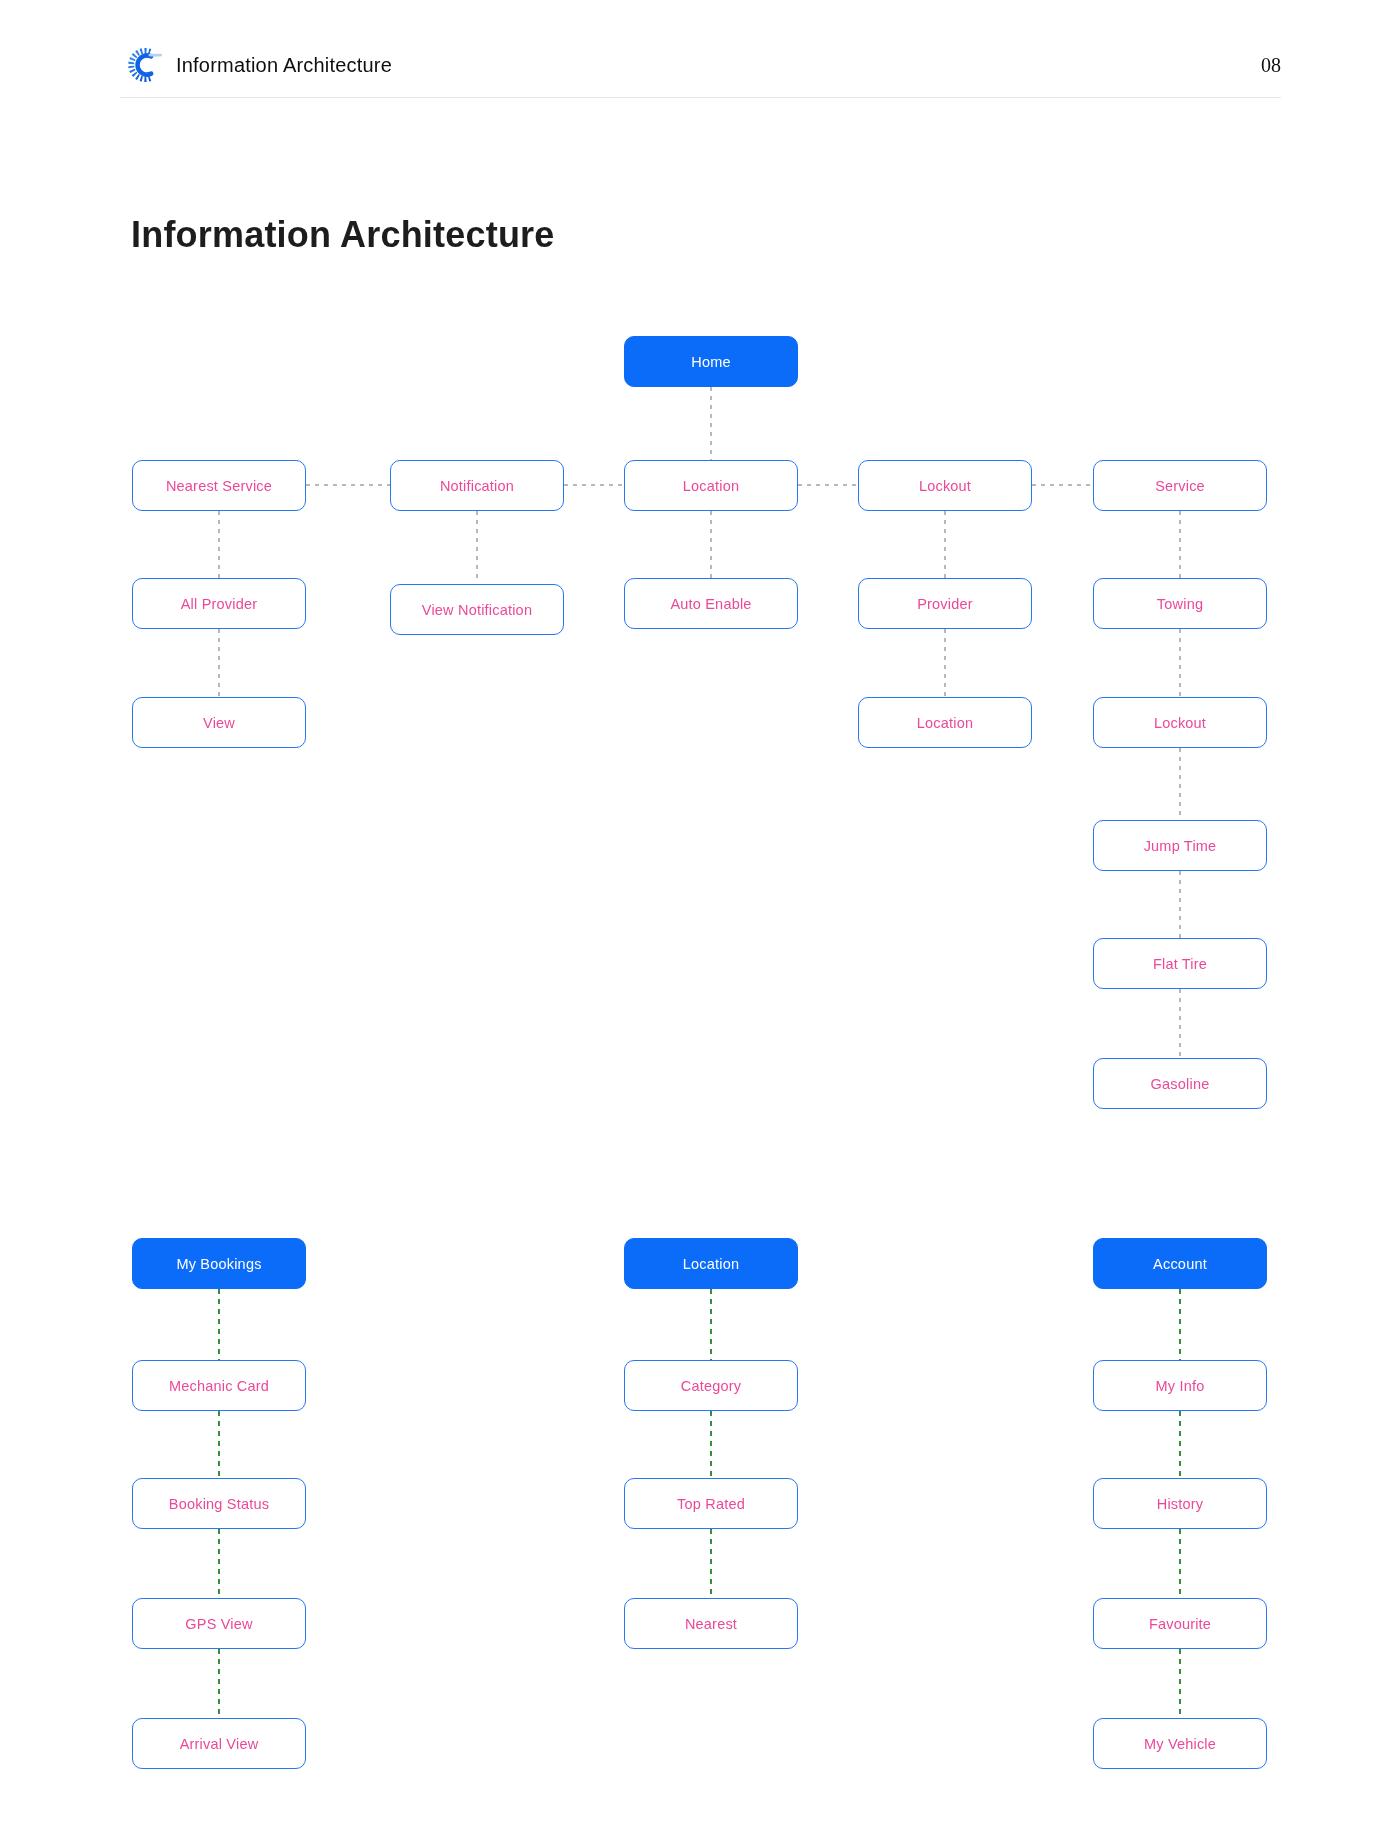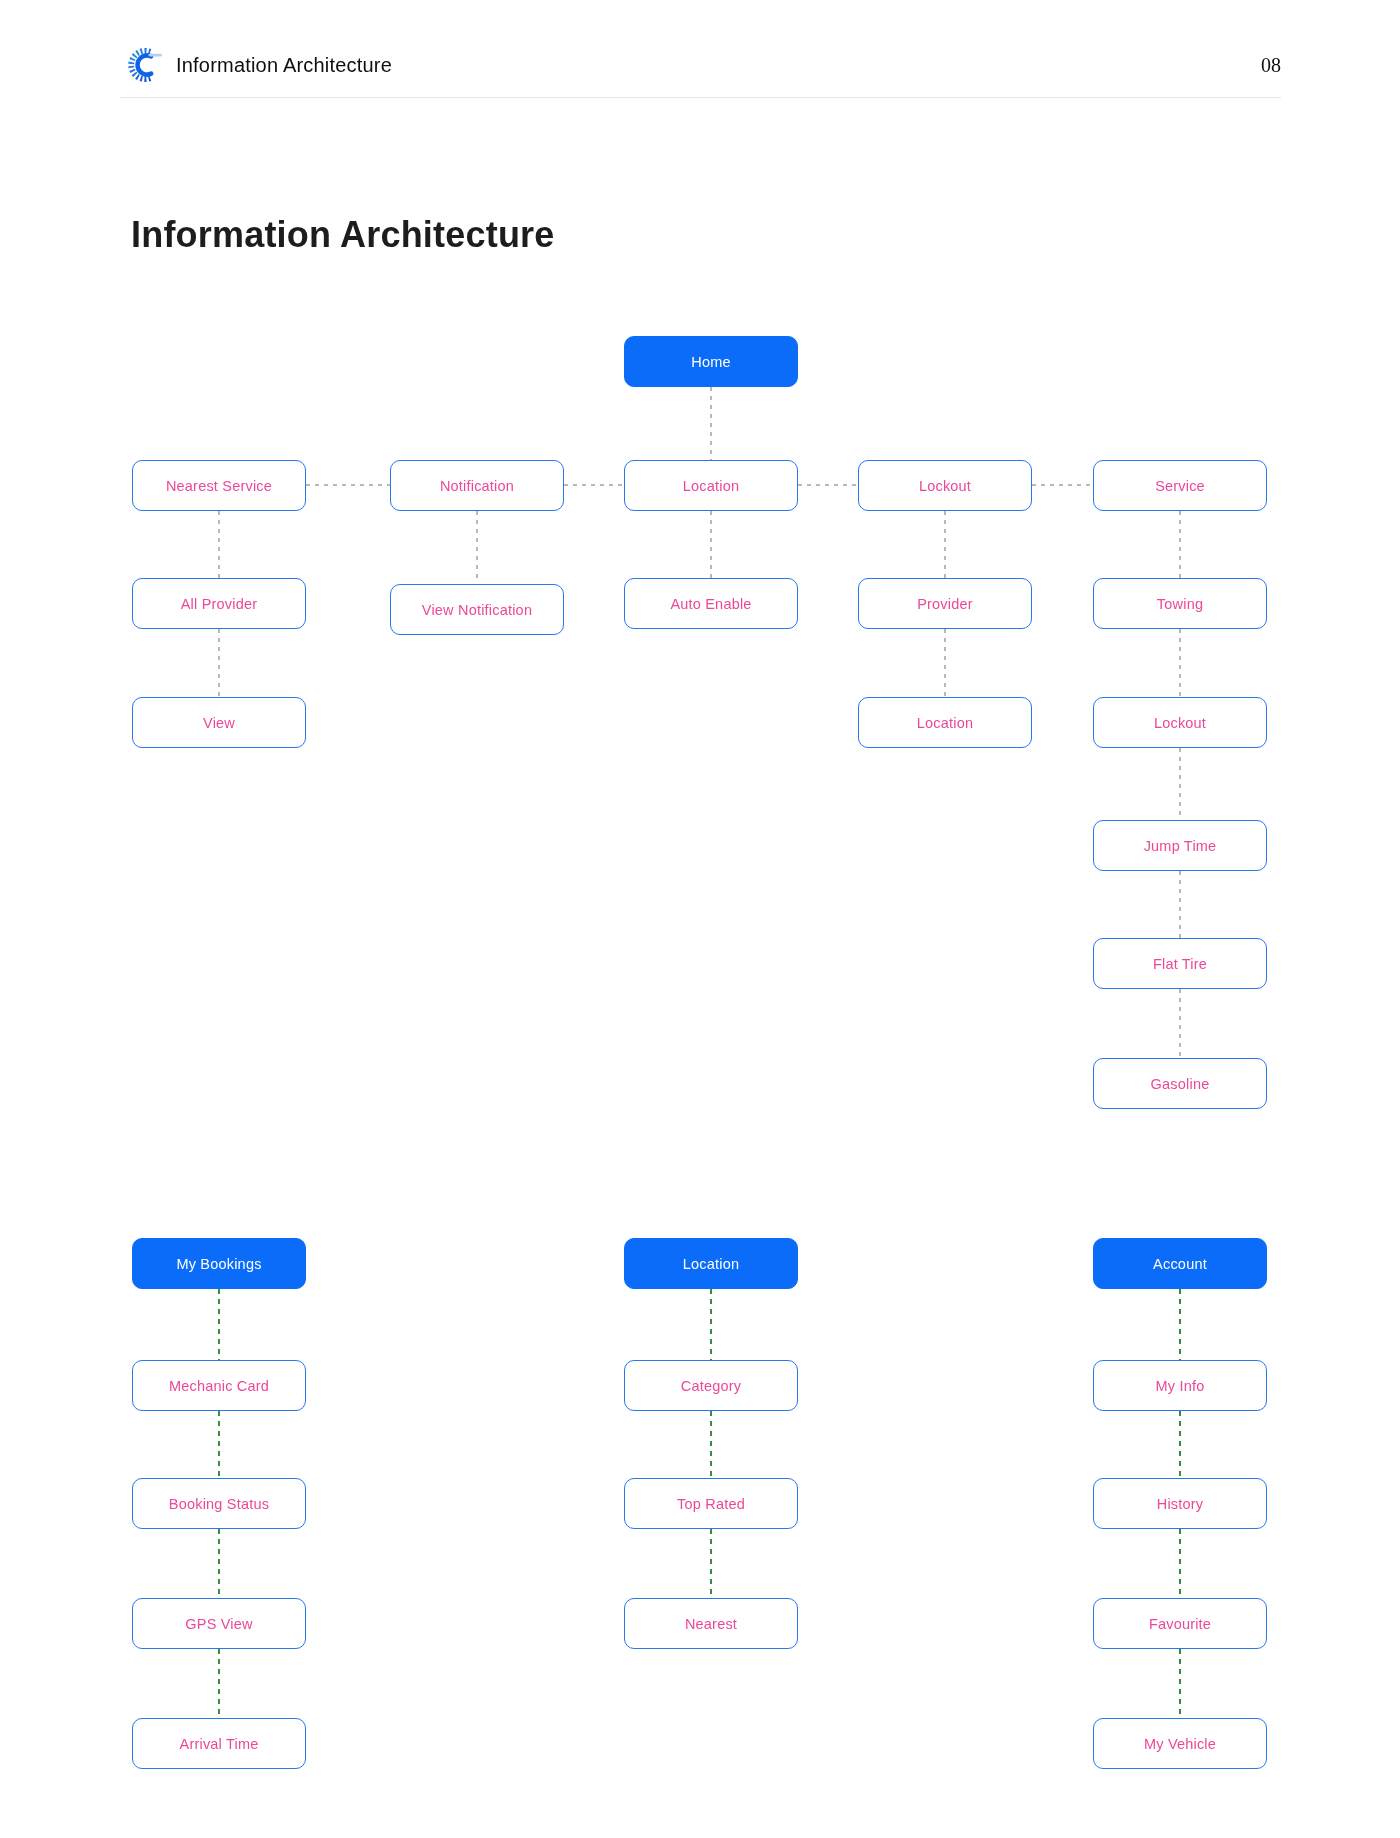--- a/index.html
+++ b/index.html
@@ -137,21 +137,21 @@
     <div class="vline" style="left:1179px;top:871px;height:67px"></div>
     <div class="vline" style="left:1179px;top:989px;height:69px"></div>
 
     <div class="node filled" style="left:132px;top:1238px">My Bookings</div>
     <div class="node filled" style="left:624px;top:1238px">Location</div>
     <div class="node filled" style="left:1093px;top:1238px">Account</div>
 
     <div class="node" style="left:132px;top:1360px">Mechanic Card</div>
     <div class="node" style="left:132px;top:1478px">Booking Status</div>
     <div class="node" style="left:132px;top:1598px">GPS View</div>
-    <div class="node" style="left:132px;top:1718px">Arrival Time</div>
+    <div class="node" style="left:132px;top:1718px">Arrival View</div>
 
     <div class="node" style="left:624px;top:1360px">Category</div>
     <div class="node" style="left:624px;top:1478px">Top Rated</div>
     <div class="node" style="left:624px;top:1598px">Nearest</div>
 
     <div class="node" style="left:1093px;top:1360px">My Info</div>
     <div class="node" style="left:1093px;top:1478px">History</div>
     <div class="node" style="left:1093px;top:1598px">Favourite</div>
     <div class="node" style="left:1093px;top:1718px">My Vehicle</div>
 

